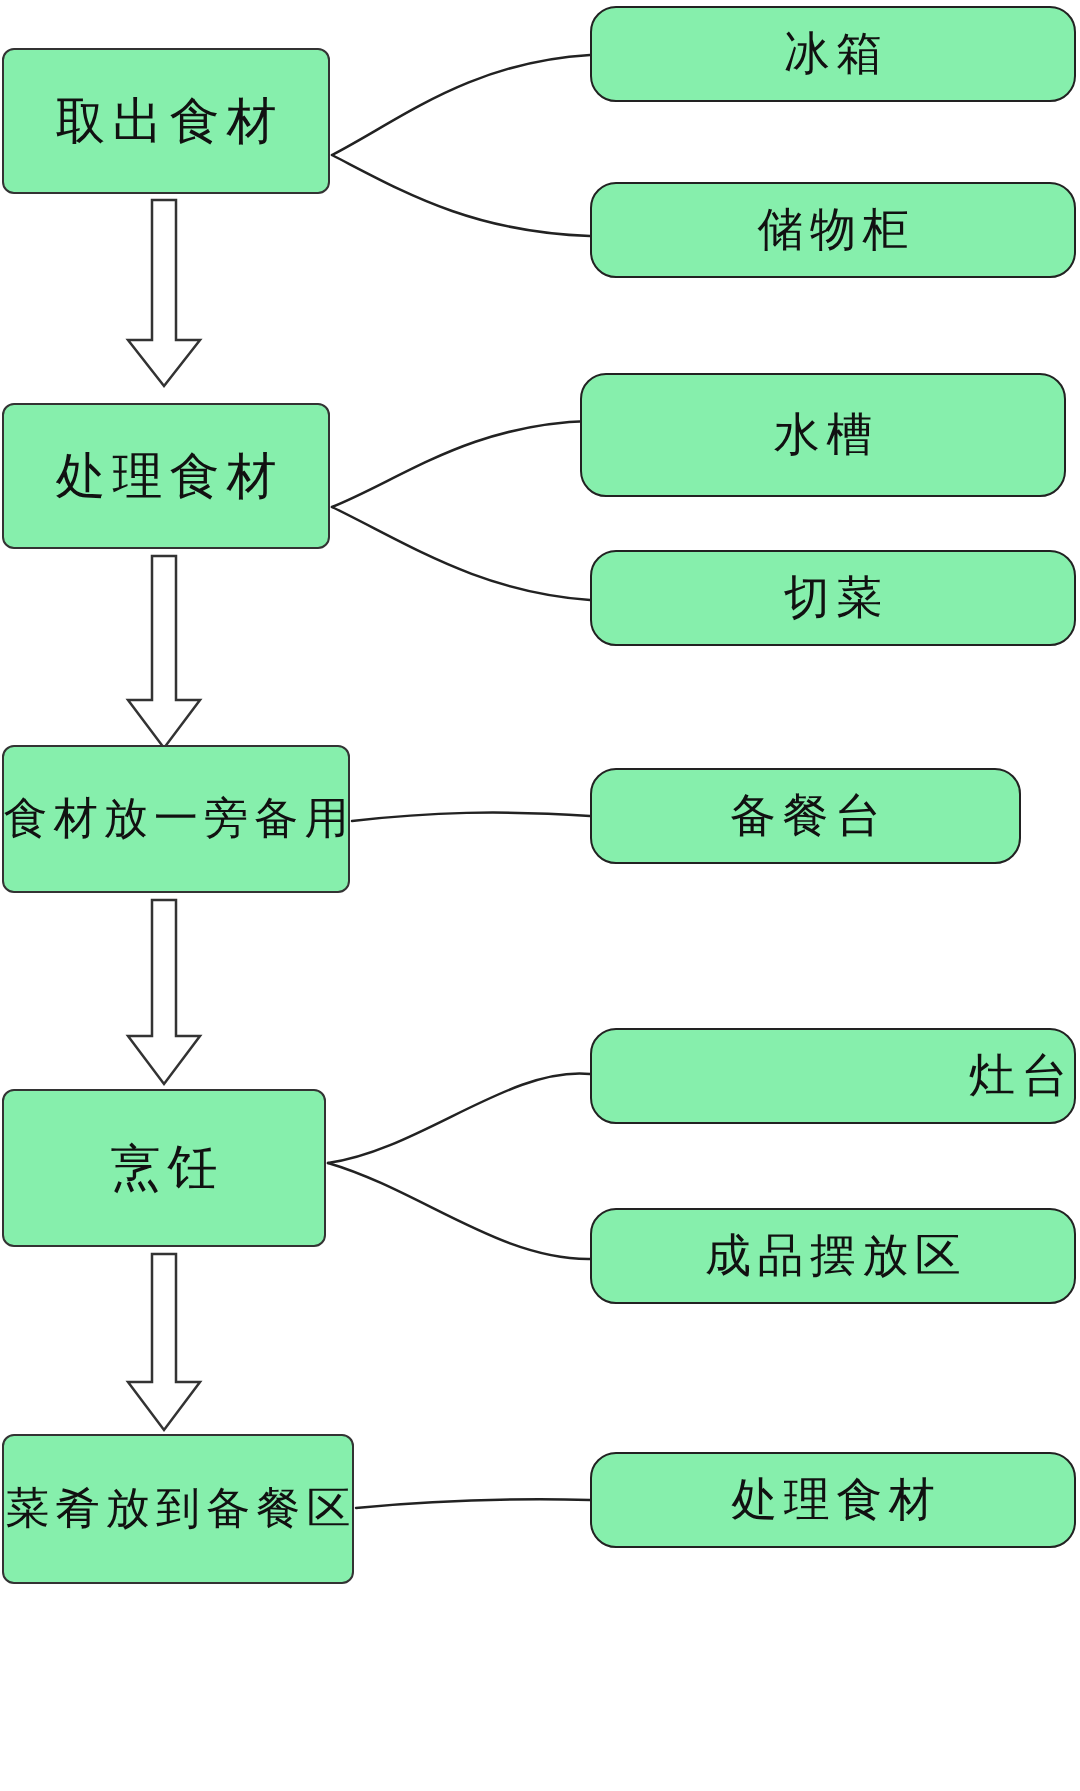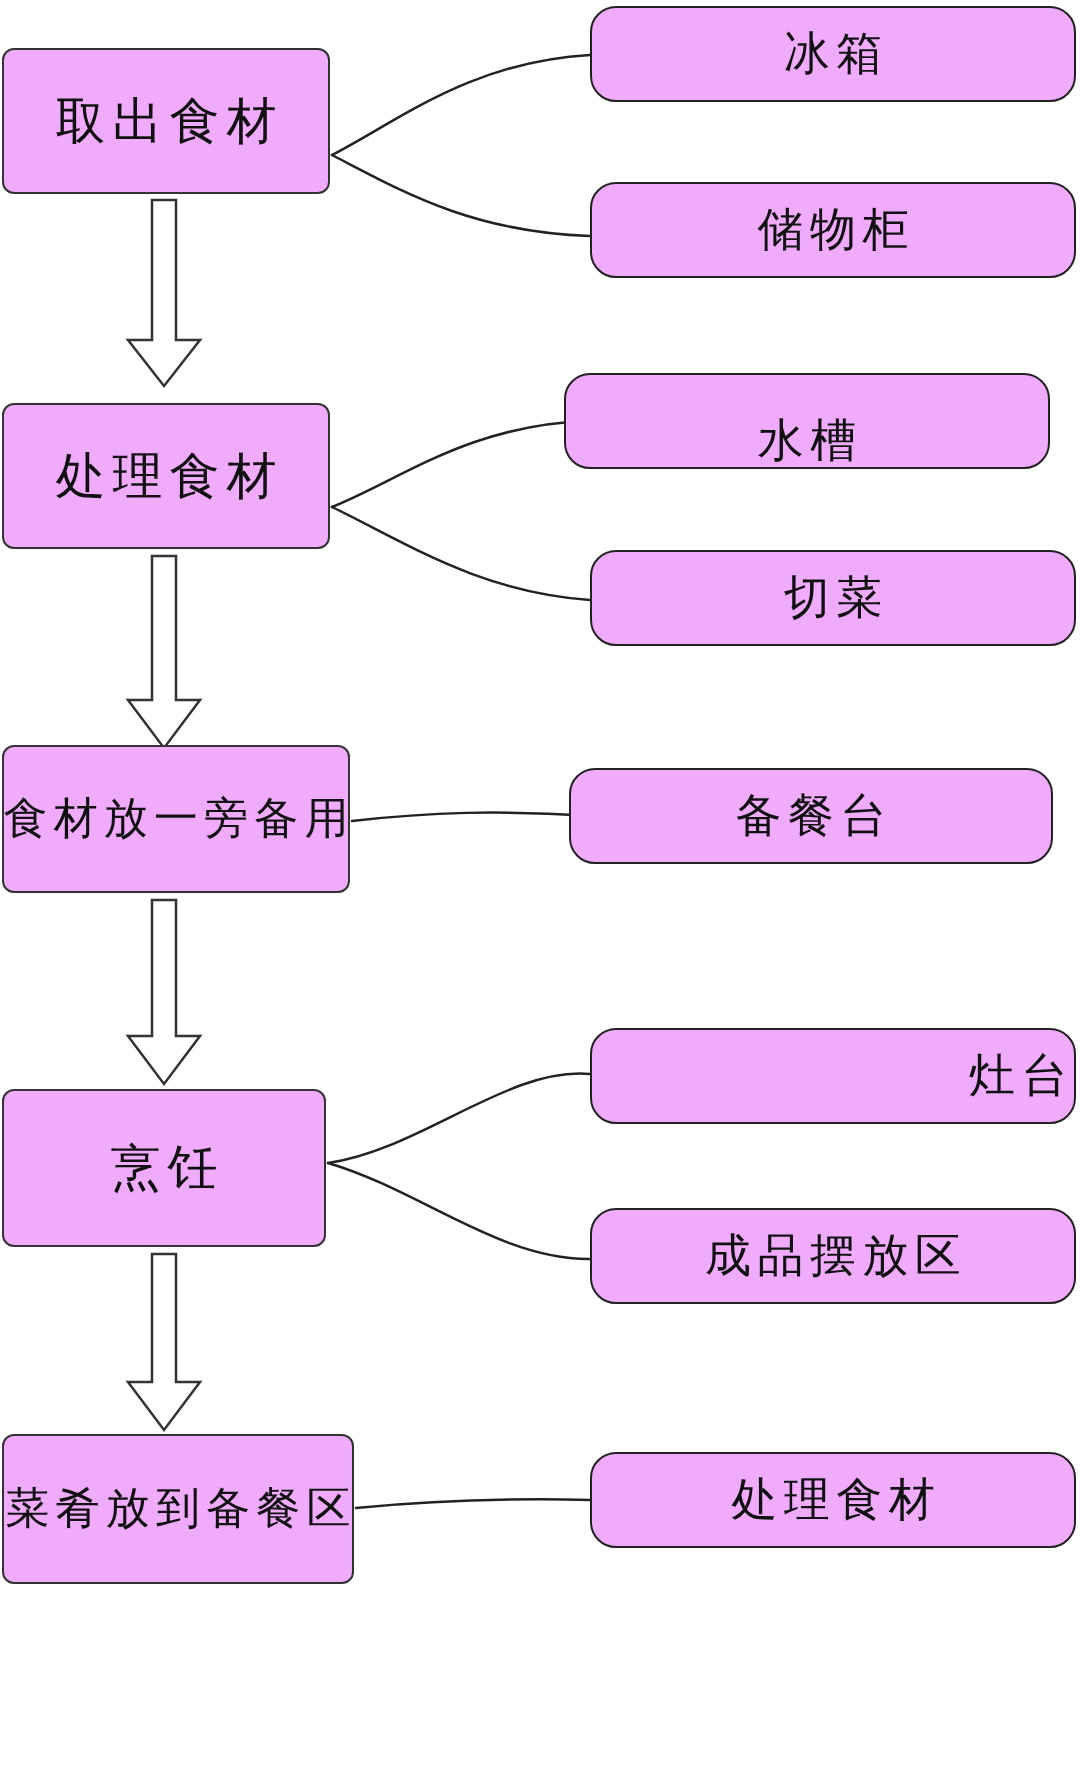--- a/index.html
+++ b/index.html
@@ -25,21 +25,21 @@
     width: 1080px;
     height: 1791px;
     pointer-events: none;
   }
   .node {
     position: absolute;
     box-sizing: border-box;
     display: flex;
     align-items: center;
     justify-content: center;
-    background: #f0abfc;
+    background: #86efac;
     color: #111111;
   }
   .node.process {
     border: 2.5px solid #333333;
     border-radius: 12px;
     z-index: 3;
   }
   .node.location {
     border: 2.5px solid #222222;
     border-radius: 26px;
@@ -108,29 +108,29 @@
   </div>
 
   <div class="node location" style="left:590px; top:6px; width:486px; height:96px;">
     <span class="node-label lbl-46">冰箱</span>
   </div>
 
   <div class="node location" style="left:590px; top:182px; width:486px; height:96px;">
     <span class="node-label lbl-46">储物柜</span>
   </div>
 
-  <div class="node location" style="left:564px; top:373px; width:486px; height:96px;align-items:flex-end;">
+  <div class="node location" style="left:580px; top:373px; width:486px; height:124px;">
     <span class="node-label lbl-46">水槽</span>
   </div>
 
   <div class="node location" style="left:590px; top:550px; width:486px; height:96px;">
     <span class="node-label lbl-46">切菜</span>
   </div>
 
-  <div class="node location" style="left:569px; top:768px; width:484px; height:96px;">
+  <div class="node location" style="left:590px; top:768px; width:431px; height:96px;">
     <span class="node-label lbl-46">备餐台</span>
   </div>
 
   <div class="node location" style="left:590px; top:1028px; width:486px; height:96px;justify-content:flex-end;">
     <span class="node-label lbl-46">灶台</span>
   </div>
 
   <div class="node location" style="left:590px; top:1208px; width:486px; height:96px;">
     <span class="node-label lbl-46">成品摆放区</span>
   </div>

